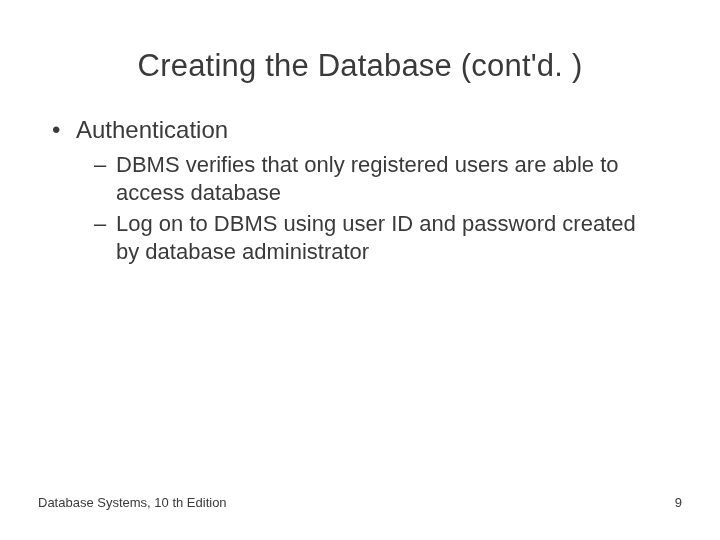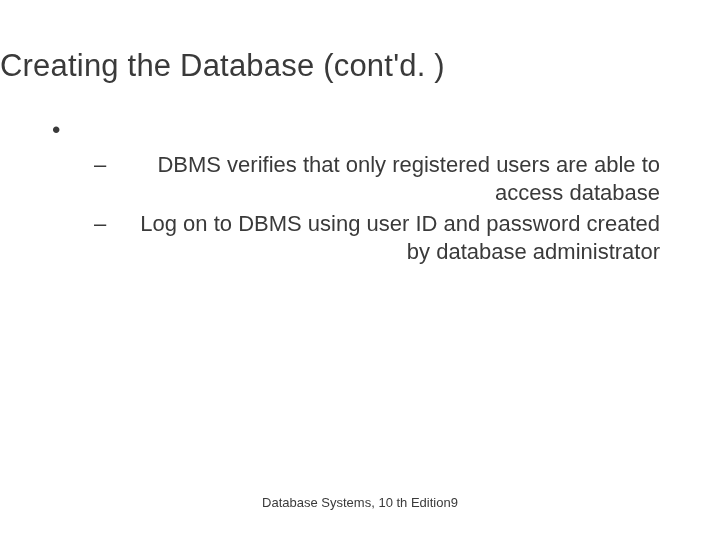--- a/index.html
+++ b/index.html
@@ -13,20 +13,21 @@
   }
   .slide {
     position: relative;
     width: 720px;
     height: 540px;
     padding: 0;
   }
   .title {
     font-size: 31px;
     font-weight: 400;
+    text-align: center;
     padding-top: 48px;
     padding-bottom: 30px;
     letter-spacing: 0.2px;
     color: #3a3a3a;
   }
   .body {
     padding-left: 48px;
     padding-right: 60px;
   }
   .bullet-l1 {
@@ -51,48 +52,48 @@
     display: flex;
     color: #3a3a3a;
   }
   .bullet-l2 .marker {
     display: inline-block;
     width: 22px;
     flex: 0 0 22px;
   }
   .bullet-l2 .text {
     flex: 1;
-    text-align: right;
   }
   .footer {
     position: absolute;
     bottom: 30px;
     left: 38px;
     right: 38px;
     display: flex;
-    justify-content: center;
+    justify-content: space-between;
     align-items: baseline;
     font-size: 13px;
     color: #3a3a3a;
   }
   .footer-right {
     font-size: 13px;
   }
 </style>
 </head>
 <body>
 
 <div class="slide">
 
   <h1 class="title">Creating the Database (cont'd. )</h1>
 
   <div class="body">
 
     <div class="bullet-l1">
       <span class="marker">•</span>
+      <span class="text">Authentication</span>
     </div>
 
     <div class="bullet-l2">
       <span class="marker">–</span>
       <span class="text">DBMS verifies that only registered users are able to access database</span>
     </div>
 
     <div class="bullet-l2">
       <span class="marker">–</span>
       <span class="text">Log on to DBMS using user ID and password created by database administrator</span>

